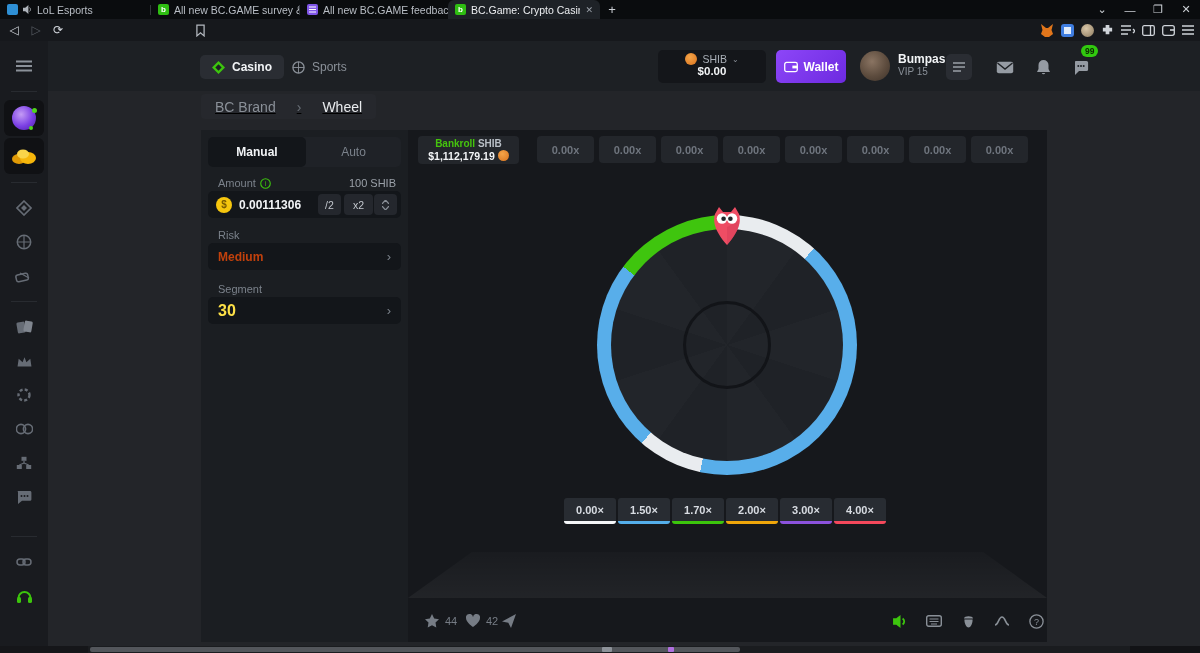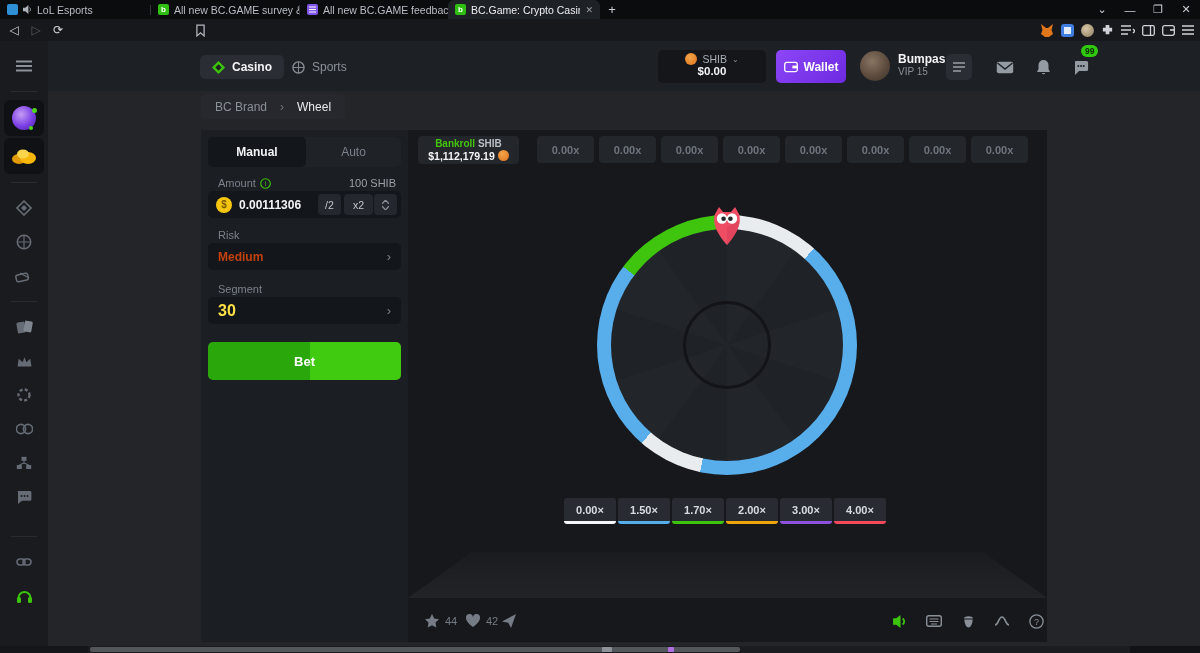--- a/index.html
+++ b/index.html
@@ -42,21 +42,21 @@
   .dpill { background:#14161a; border-radius:5px; }
   .hnavlabel { font-size:12px; font-weight:bold; }
   .walletbtn { background:linear-gradient(135deg,#8d46f8,#6d2ae0); border-radius:5px;
                color:#fff; font-size:12px; font-weight:bold; gap:6px; }
   .avatar { width:30px; height:30px; border-radius:50%;
             background:radial-gradient(circle at 40% 35%, #8a7462, #5d4c3e 55%, #3c3129); }
   .badge99 { background:#31c90f; color:#0c2902; font-size:8.5px; font-weight:bold;
              border-radius:8px; padding:1px 4px; }
 
   .crumb { left:201px; top:94px; height:25px; background:#26282d; border-radius:4px;
-           display:flex; align-items:center; gap:13px; padding:0 14px; font-size:12px; }
+           display:flex; align-items:center; gap:21px; padding:0 14px; font-size:14px;text-decoration:underline; }
 
   
   .panel { left:201px; top:130px; width:207px; height:512px; background:#1b1e22; }
   .ptabs { left:7px; top:7px; width:193px; height:30px; background:#1f2227; border-radius:5px; }
   .ptab-active { left:0; top:0; width:98px; height:30px; background:#13161a; border-radius:5px;
                  color:#f2f4f6; font-size:12px; font-weight:bold; }
   .ptab-idle { left:98px; top:0; width:95px; height:30px; color:#7b828b; font-size:12px; }
   .plabel { color:#7b828b; font-size:11px; }
   .field { background:#13161a; border-radius:5px; }
   .minibtn { background:#24272d; border-radius:4px; color:#c2c7cd; font-size:10.5px; }
@@ -379,21 +379,20 @@
       <span style="color:#7b828b;font-size:13px">›</span>
     </div>
 
     <div class="abs plabel" style="left:17px;top:153px">Segment</div>
     <div class="abs field fl" style="left:7px;top:167px;width:193px;height:27px;padding:0 10px">
       <span style="color:#fde047;font-size:16px;font-weight:bold">30</span>
       <span style="flex:1"></span>
       <span style="color:#7b828b;font-size:13px">›</span>
     </div>
 
-    <div class="abs tc betbtn">Bet</div>
   </div>
 
   <div class="abs canvas">
 
     <div class="abs bankroll">
       <div style="font-size:10px;font-weight:bold">
         <span style="color:#45c40d">Bankroll</span>
         <span style="color:#b9bfc6">SHIB</span>
       </div>
       <div class="fl" style="gap:3px">

